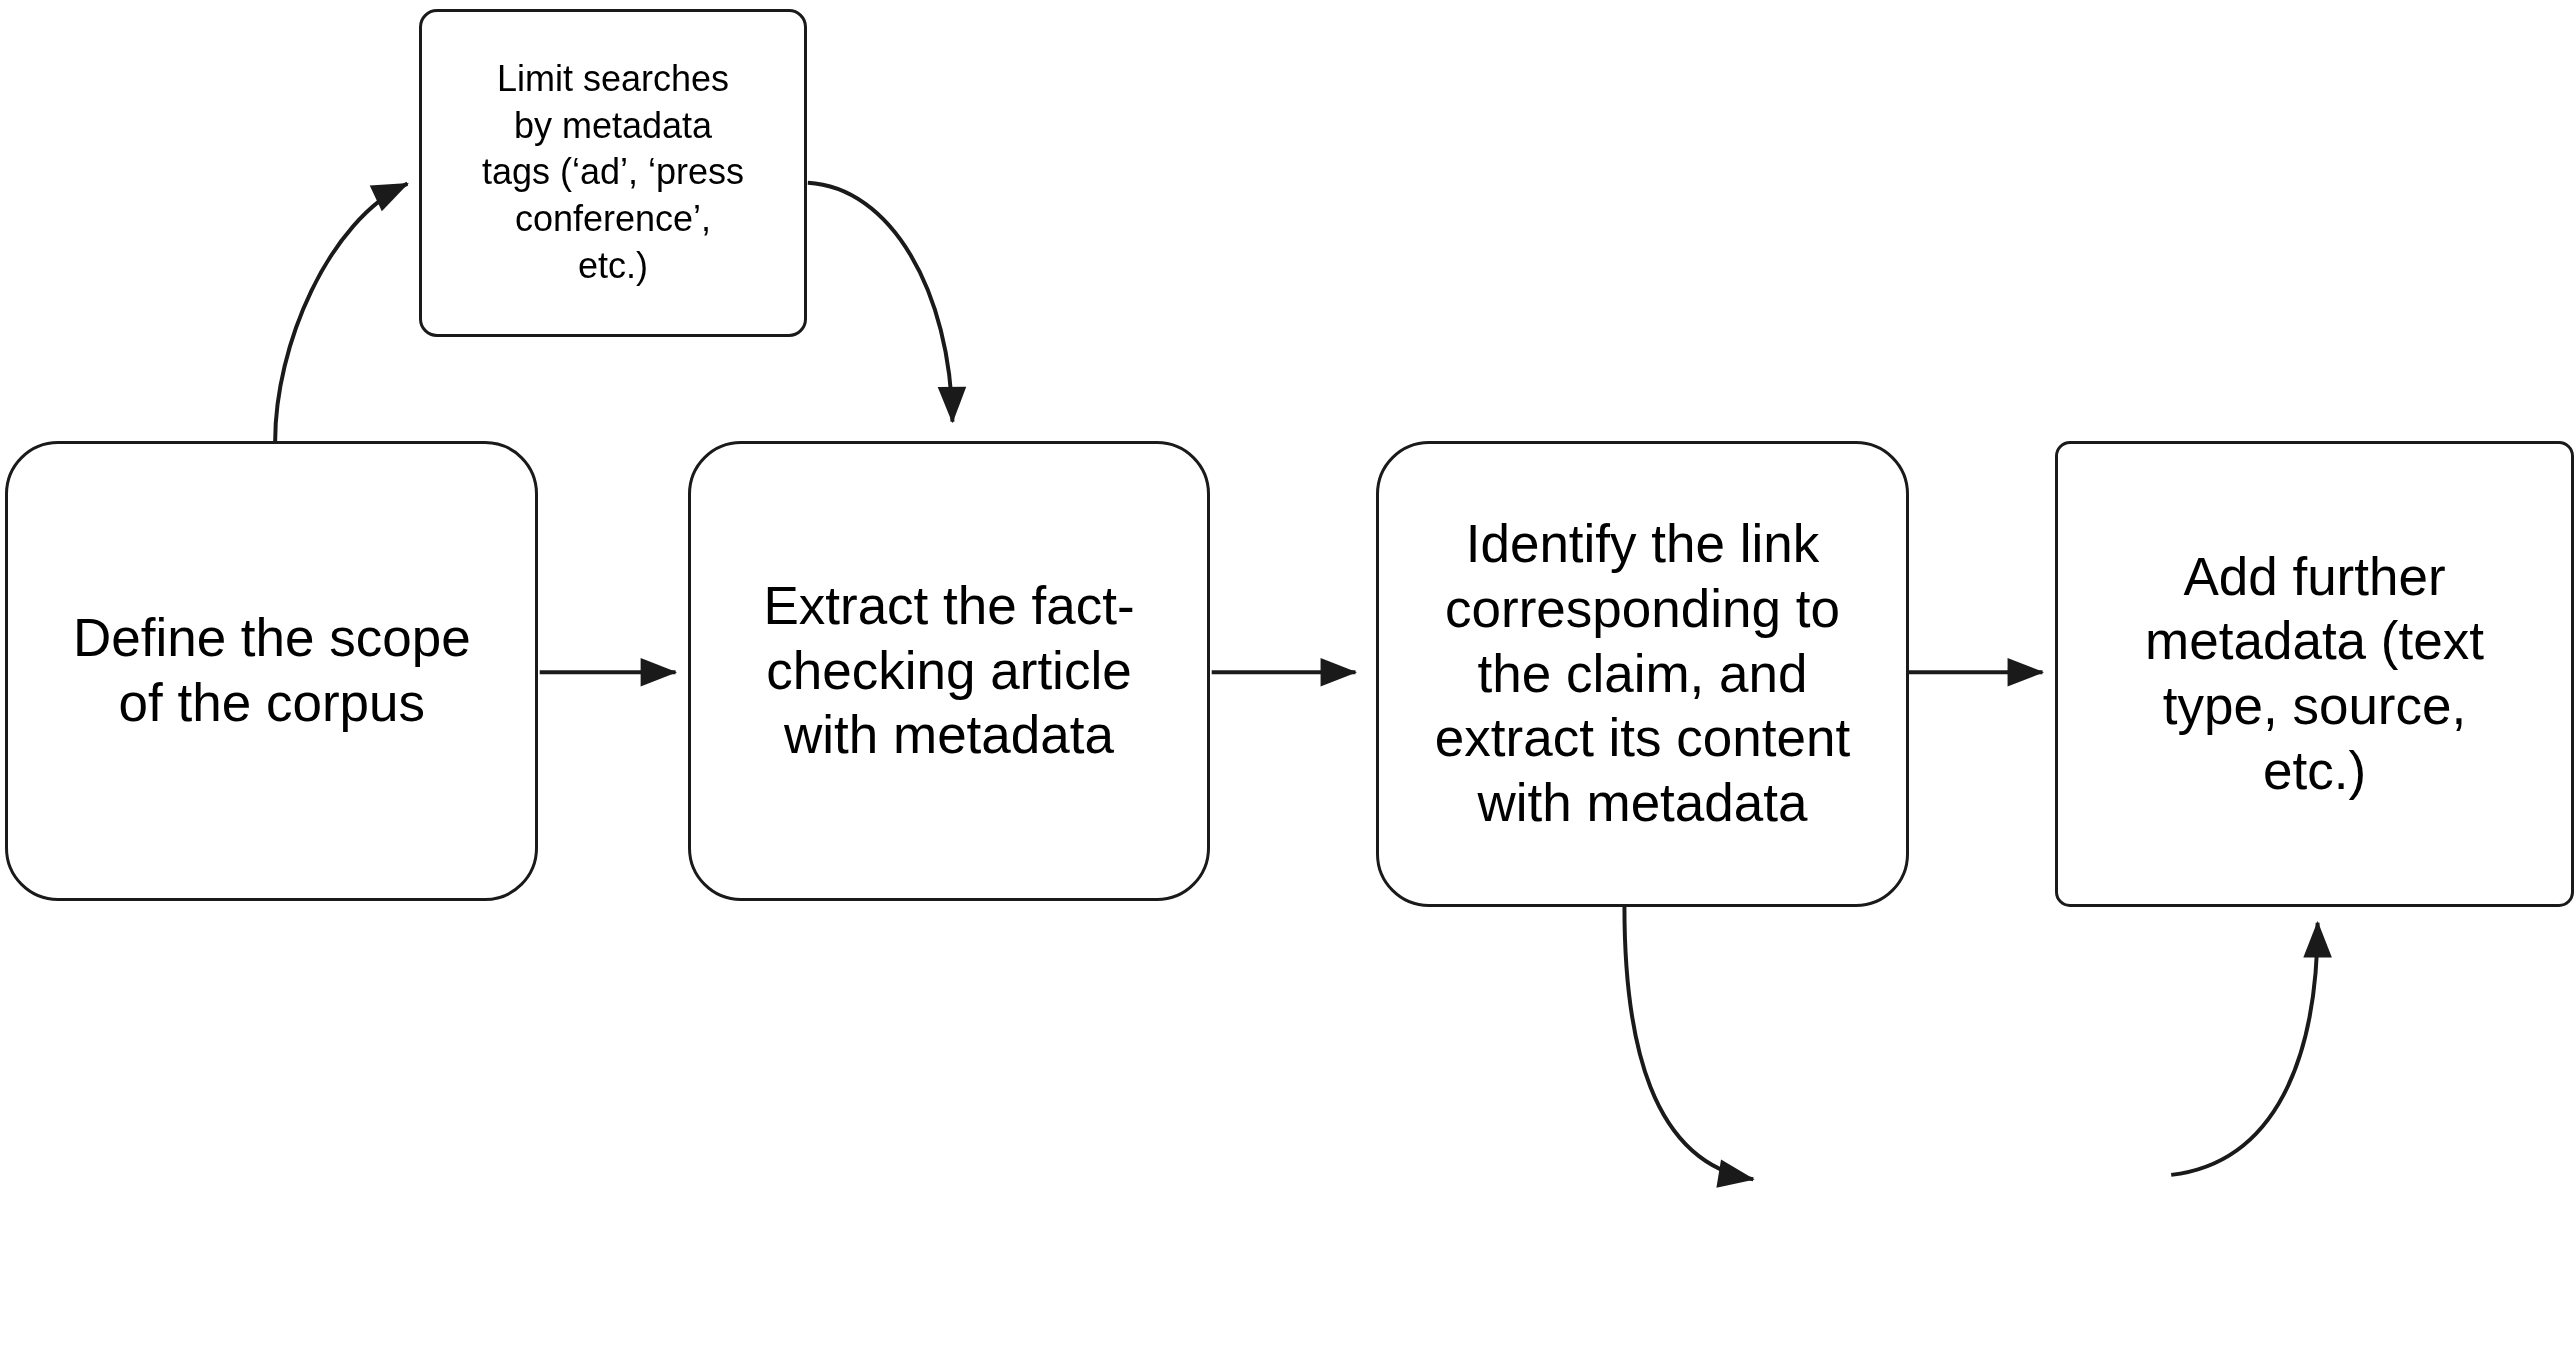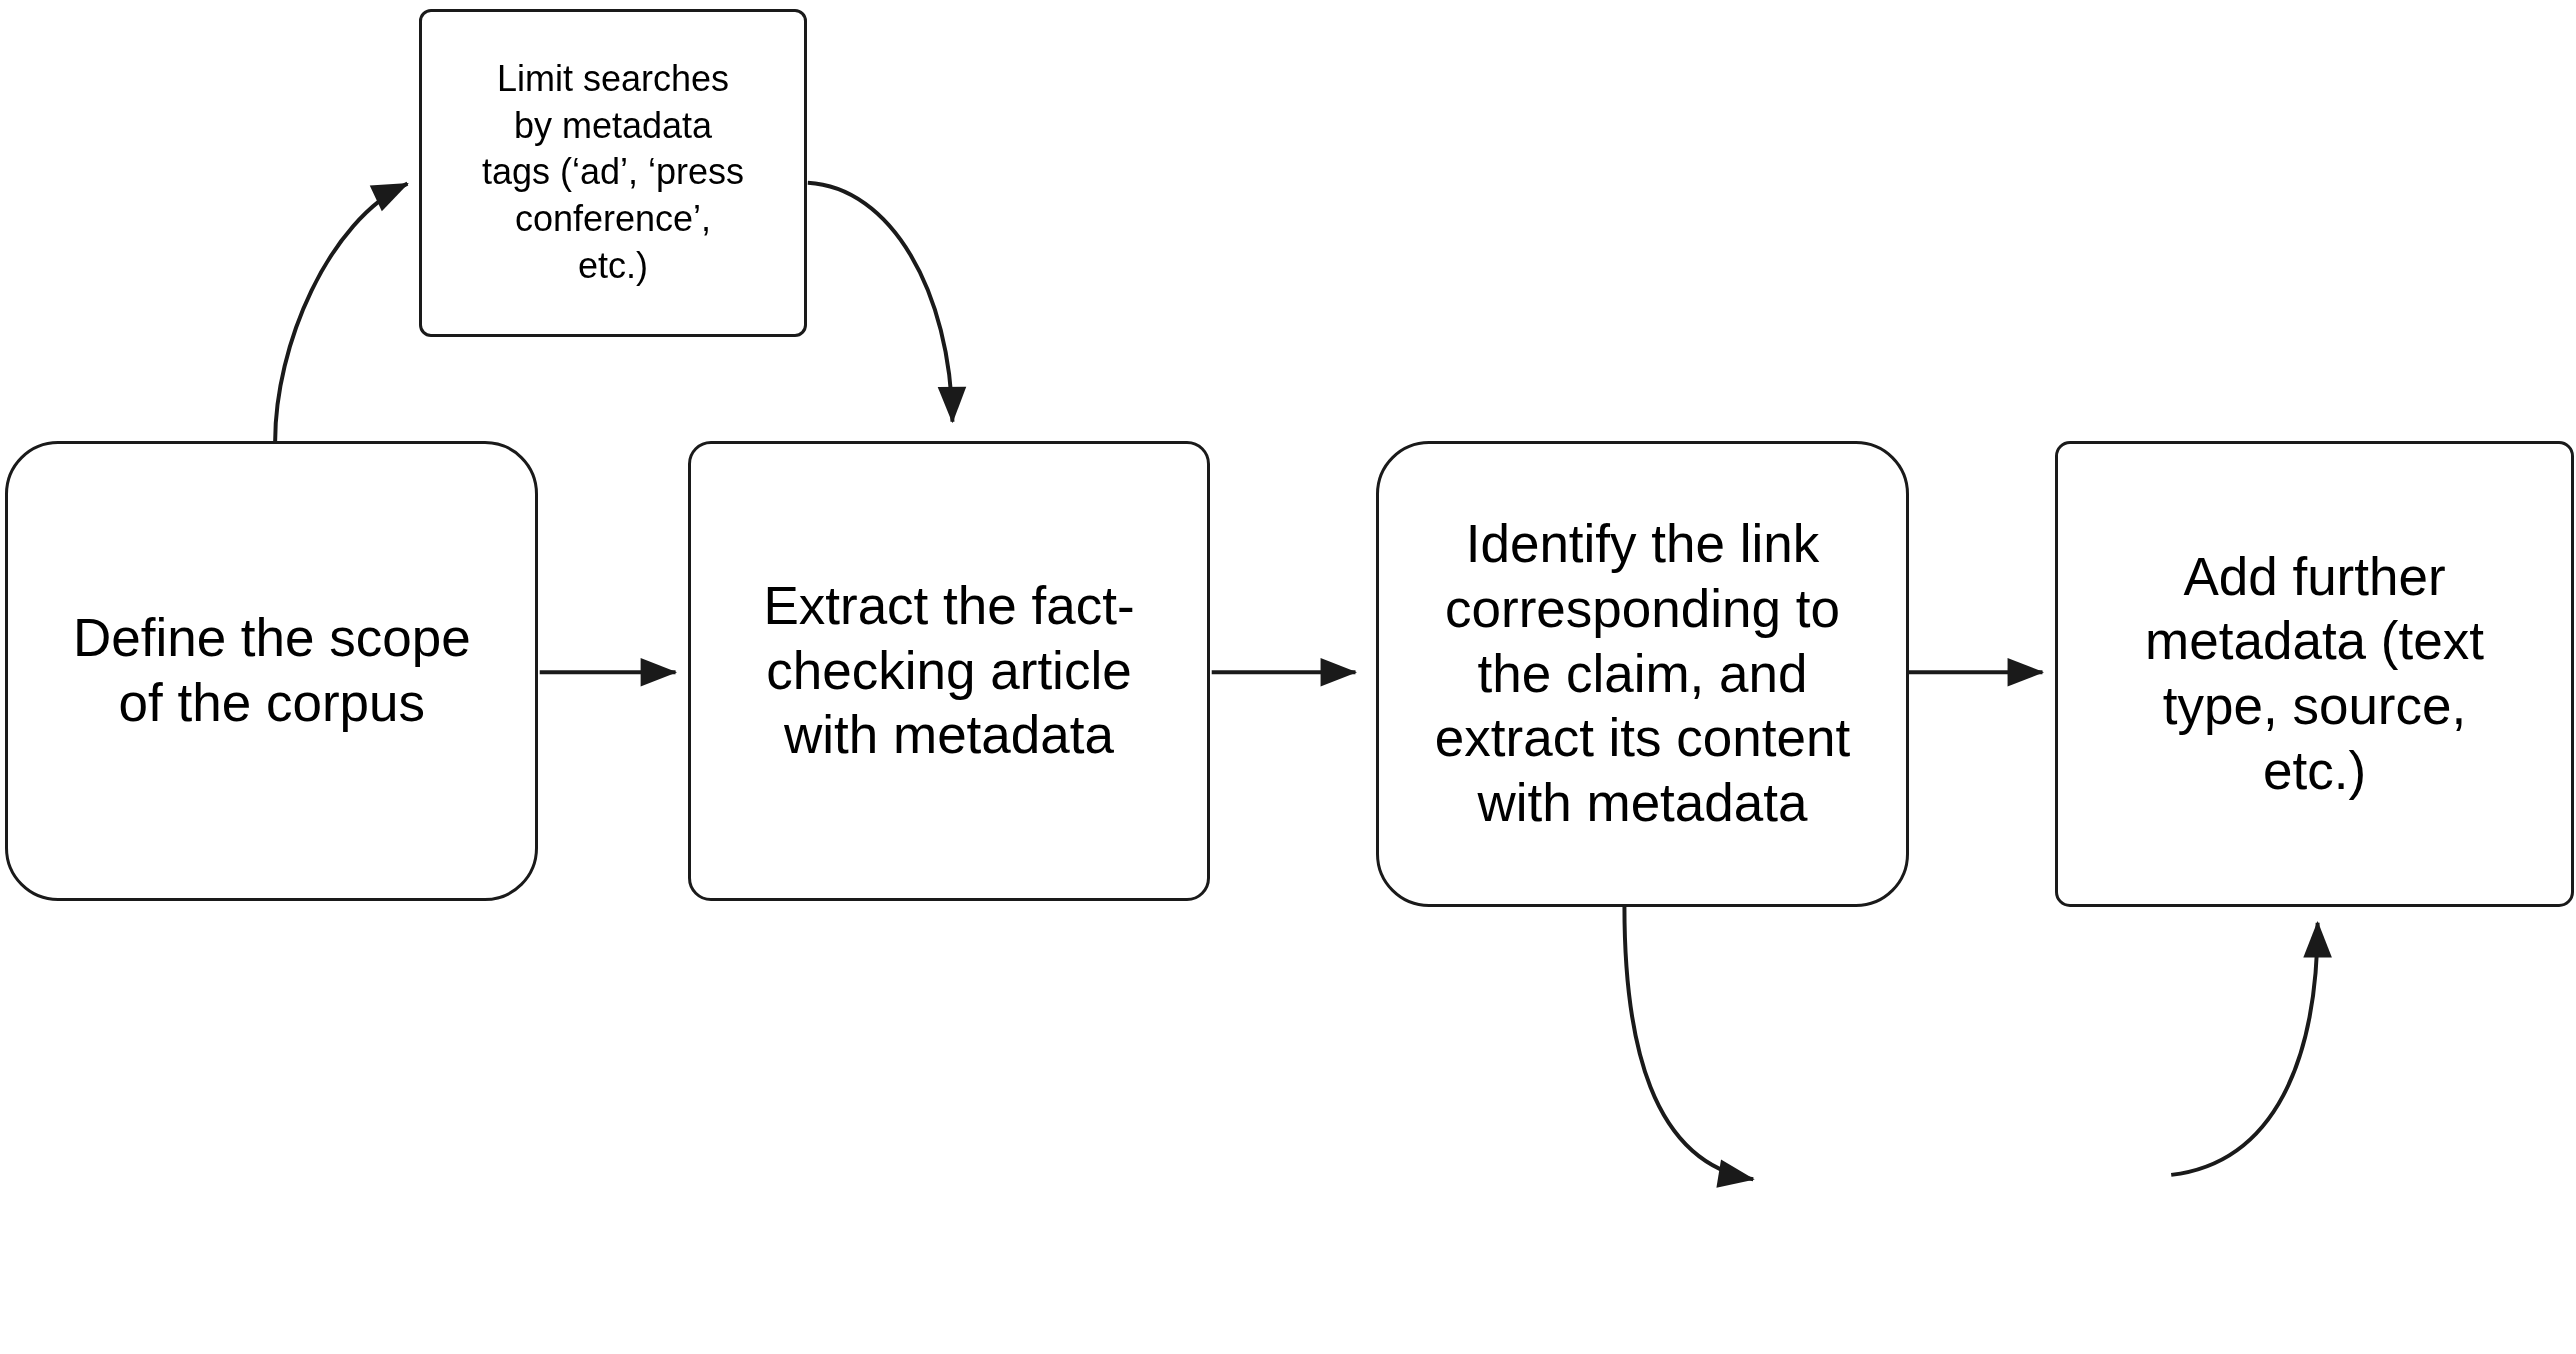--- a/index.html
+++ b/index.html
@@ -42,33 +42,33 @@
     line-height: 1.22;
     white-space: pre-line;
     padding: 7px 16px;
   }
   .node.primary {
     font-size: 53px;
     border-radius: 53px;
   }
   .node.aux {
     font-size: 36px;
-    border-radius: 12px;
+    border-radius: 18px;
     border-width: 3.5px;
     line-height: 1.30;
   }
   .node-text {
     display: block;
     width: 100%;
   }
 
   
   #node-limit-searches { left: 419px;  top: 8.8px;   width: 388px;  height: 328px; }
   #node-define-scope   { left: 5.3px;    top: 441px;  width: 533px;  height: 460px; }
-  #node-extract-article{ left: 688px;  top: 441px;  width: 522px;  height: 460px; border-radius: 23px; }
+  #node-extract-article{ left: 688px;  top: 441px;  width: 522px;  height: 460px; }
   #node-identify-link  { left: 1376px; top: 441px;  width: 533px;  height: 466px; }
   #node-add-metadata   { left: 2055px; top: 441px;  width: 519px;  height: 466px; border-radius: 15px; }
   #node-exclude-info   { left: 1766px; top: 1012px; width: 404px;  height: 325px; }
 </style>
 </head>
 <body>
 
 <div id="flowchart">
 
   <svg id="edges" viewBox="0 0 2921 1536" width="2576" height="1355" xmlns="http://www.w3.org/2000/svg">

